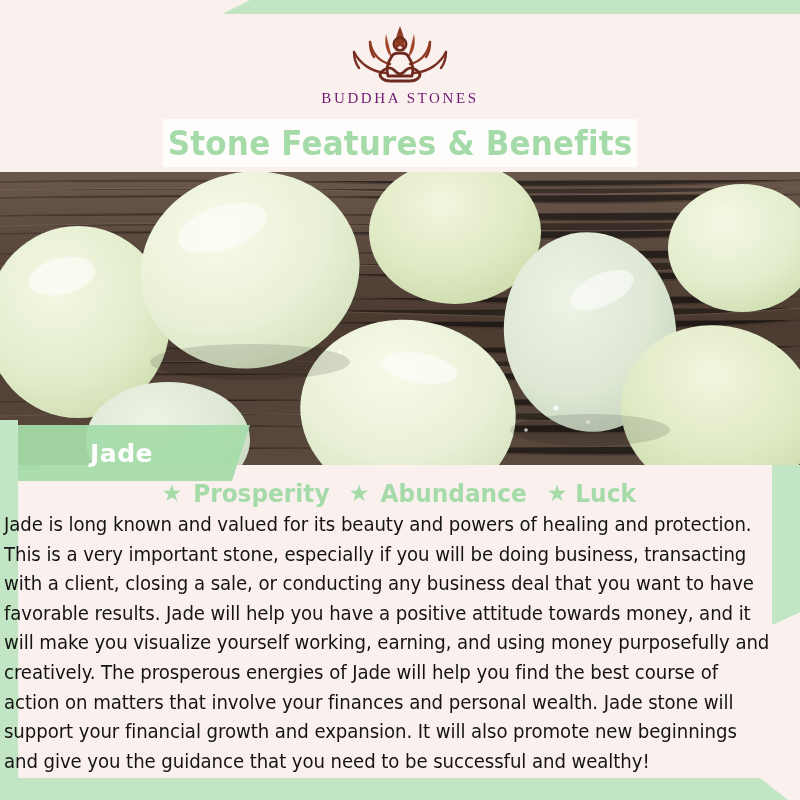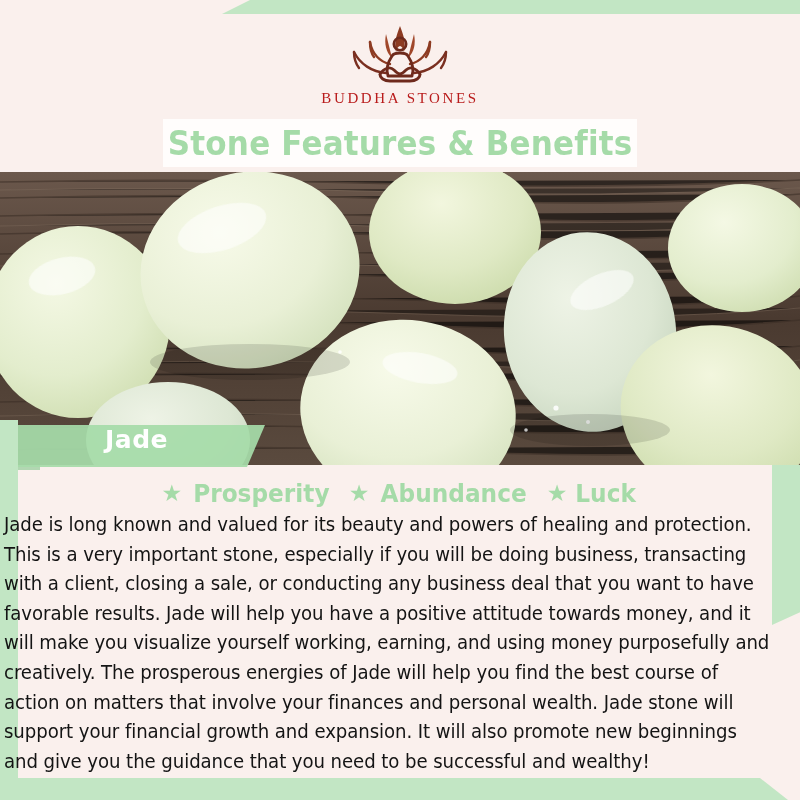--- a/index.html
+++ b/index.html
@@ -101,21 +101,21 @@
   .logo-mark {
     width: 128px;
     height: 68px;
     display: block;
   }
   .logo-text {
     margin-top: 2px;
     font-family: "Liberation Serif", serif;
     font-size: 15px;
     letter-spacing: 2.6px;
-    color: #b91c1c;
+    color: #701a75;
     font-weight: 400;
   }
 
   
   .title-banner {
     position: absolute;
     left: 163px;
     top: 119px;
     width: 474px;
     height: 48px;
@@ -145,26 +145,25 @@
     background: #4b3b33;
   }
   .photo svg { display:block; width:800px; height:293px; }
 
   
   .jade-label {
     position: absolute;
     left: 0;
     top: 425px;
     width: 250px;
-    height: 42px;
+    height: 56px;
     background: rgba(166, 219, 169, 0.93);
     clip-path: polygon(0 0, 100% 0, 232px 100%, 0 100%);
     display: flex;
-    align-items: flex-start;
-    margin-left: 15px;
+    align-items: center;
   }
   .jade-text {
     margin-left: 90px;
     font-family: "DejaVu Sans", sans-serif;
     font-weight: bold;
     font-size: 25px;
     color: #ffffff;
     letter-spacing: 0.5px;
   }
 

